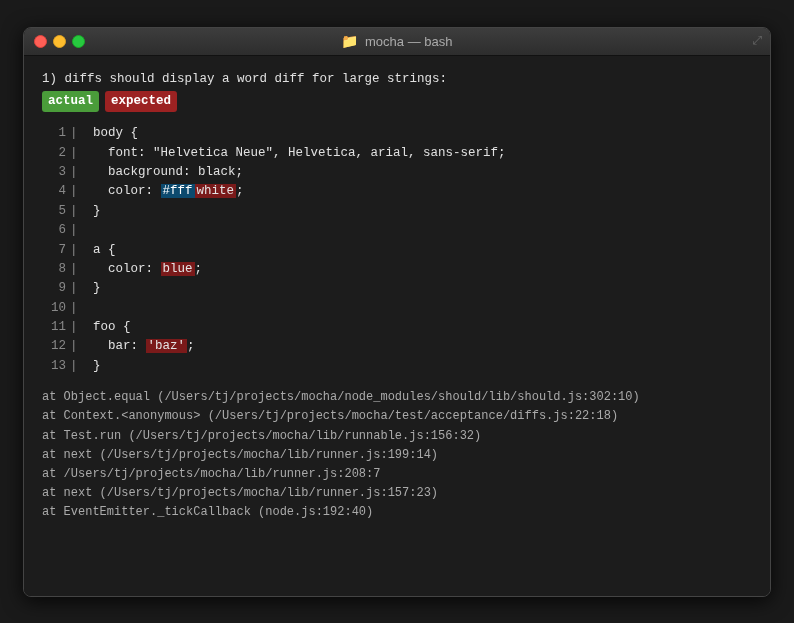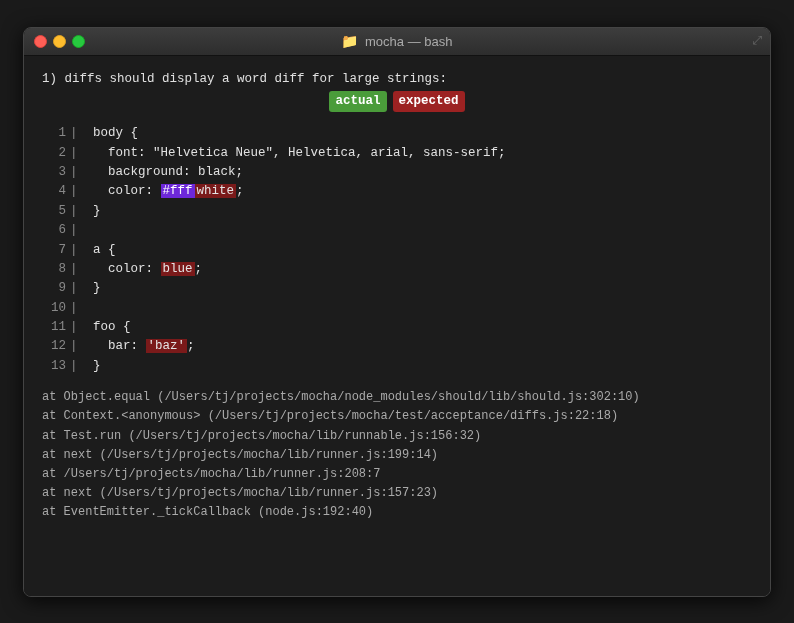--- a/index.html
+++ b/index.html
@@ -88,21 +88,20 @@
 
     .test-title {
       color: #e0e0e0;
       margin-bottom: 2px;
     }
 
     .badge-row {
       display: flex;
       gap: 6px;
       margin-bottom: 12px;
-      justify-content: center;
     }
 
     .badge {
       padding: 1px 6px;
       border-radius: 3px;
       font-size: 12.5px;
       font-weight: bold;
     }
 
     .badge-actual {
@@ -138,21 +137,21 @@
       margin-right: 8px;
     }
 
     .highlight-red {
       background: #7a1a1a;
       color: #e5e5e5;
       padding: 0 2px;
     }
 
     .highlight-green {
-      background: #6d28d9;
+      background: #0c4a6e;
       color: #fff;
       padding: 0 2px;
     }
 
     .stack-trace {
       color: #aaa;
       font-size: 12px;
       line-height: 1.6;
       margin-bottom: 6px;
     }

